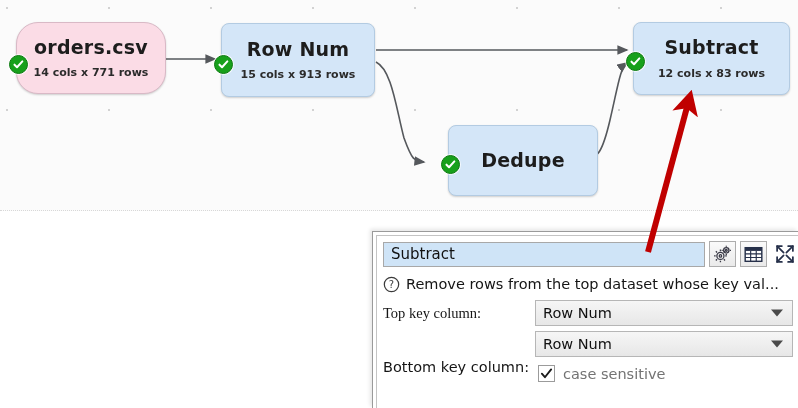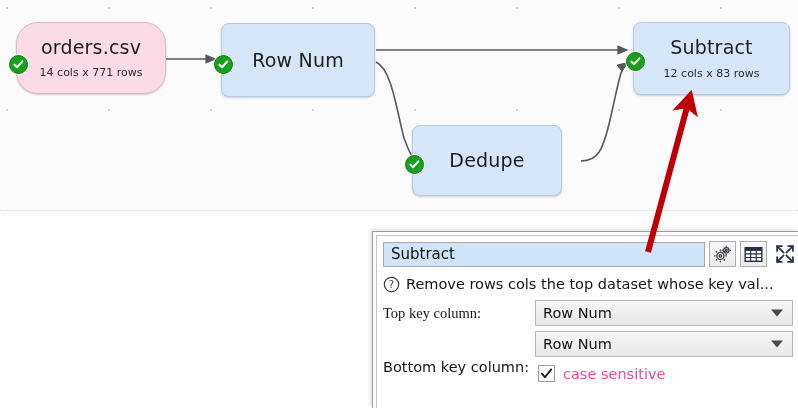--- a/index.html
+++ b/index.html
@@ -22,20 +22,21 @@
     left: 0;
     top: 0;
     width: 798px;
     height: 211px;
     background-color: #fbfbfb;
     background-image: radial-gradient(#d2d2d2 1.1px, transparent 1.2px);
     background-size: 102px 102px;
     background-position: 58px 59px;
     border-bottom: 1px dotted #d8d8d8;
     box-sizing: border-box;
+    font-weight: bold;
   }
   #edges {
     position: absolute;
     left: 0;
     top: 0;
     width: 798px;
     height: 211px;
     pointer-events: none;
   }
 
@@ -221,21 +222,21 @@
     border: 1px solid #9b9b9b;
     background: #ffffff;
     box-sizing: border-box;
     display: flex;
     align-items: center;
     justify-content: center;
     flex: 0 0 auto;
   }
   .check-label {
     font-size: 14.5px;
-    color: #ec4899;
+    color: #737373;
     white-space: nowrap;
   }
 
   
   #annotation {
     position: absolute;
     left: 0; top: 0;
     width: 798px; height: 408px;
     pointer-events: none;
   }
@@ -268,28 +269,29 @@
       <div class="node-sub">14 cols x 771 rows</div>
       <div class="status-badge" style="left:-8px; top:32px;">
         <svg width="11" height="11" viewBox="0 0 12 12">
           <path d="M1.6 6.2 L4.4 9 L10.2 2.6" fill="none" stroke="#ffffff" stroke-width="2.2" stroke-linecap="round" stroke-linejoin="round"></path>
         </svg>
       </div>
     </div>
 
     <div class="node blue" style="left:221px; top:23px; width:154px; height:74px;">
       <div class="node-title">Row Num</div>
+      <div class="node-sub">15 cols x 913 rows</div>
       <div class="status-badge" style="left:-8px; top:31px;">
         <svg width="11" height="11" viewBox="0 0 12 12">
           <path d="M1.6 6.2 L4.4 9 L10.2 2.6" fill="none" stroke="#ffffff" stroke-width="2.2" stroke-linecap="round" stroke-linejoin="round"></path>
         </svg>
       </div>
     </div>
 
-    <div class="node blue" style="left:412px; top:125px; width:150px; height:71px;">
+    <div class="node blue" style="left:448px; top:125px; width:150px; height:71px;">
       <div class="node-title">Dedupe</div>
       <div class="status-badge" style="left:-8px; top:29px;">
         <svg width="11" height="11" viewBox="0 0 12 12">
           <path d="M1.6 6.2 L4.4 9 L10.2 2.6" fill="none" stroke="#ffffff" stroke-width="2.2" stroke-linecap="round" stroke-linejoin="round"></path>
         </svg>
       </div>
     </div>
 
     <div class="node blue" style="left:633px; top:22px; width:157px; height:73px;">
       <div class="node-title">Subtract</div>
@@ -352,21 +354,21 @@
         </div>
       </div>
 
       <div class="desc-row">
         <span class="help-icon">
           <svg width="17" height="17" viewBox="0 0 18 18">
             <circle cx="9" cy="9" r="7.6" fill="none" stroke="#3a3a3a" stroke-width="1.3"></circle>
             <text x="9" y="13.1" text-anchor="middle" font-family="DejaVu Sans, sans-serif" font-size="10.5" fill="#3a3a3a">?</text>
           </svg>
         </span>
-        <span class="desc-text">Remove rows cols the top dataset whose key val...</span>
+        <span class="desc-text">Remove rows from the top dataset whose key val...</span>
       </div>
 
       <div class="field-row">
         <span class="field-label top">Top key column:</span>
         <div class="combo">
           <span>Row Num</span>
           <span class="caret"></span>
         </div>
       </div>
 

